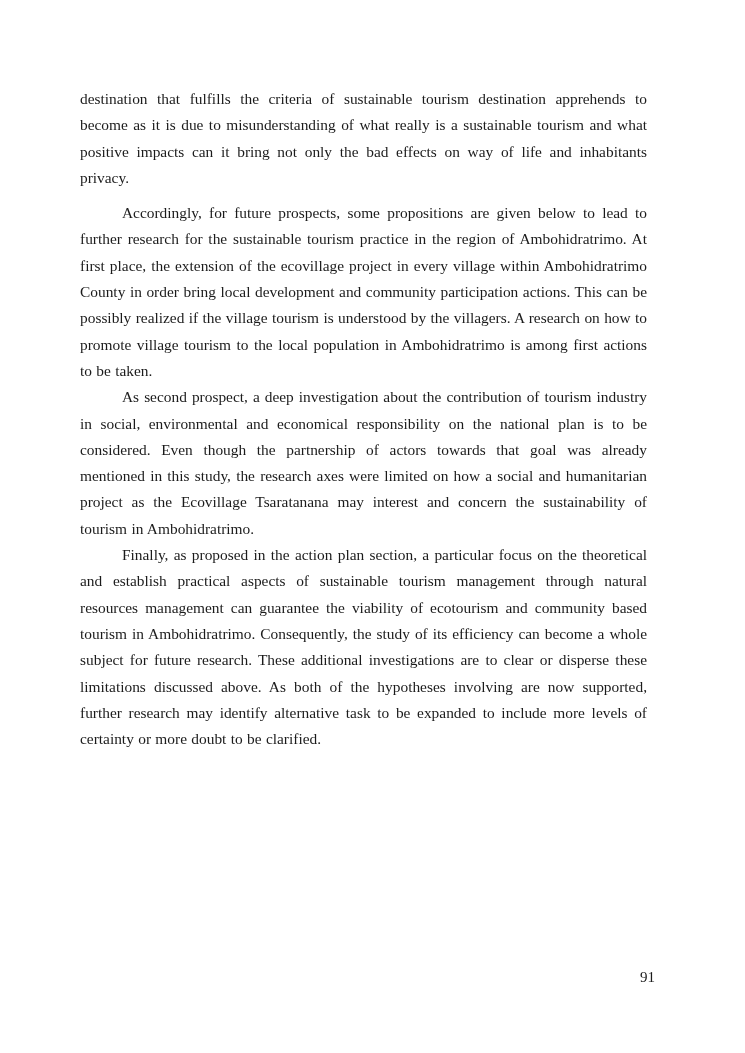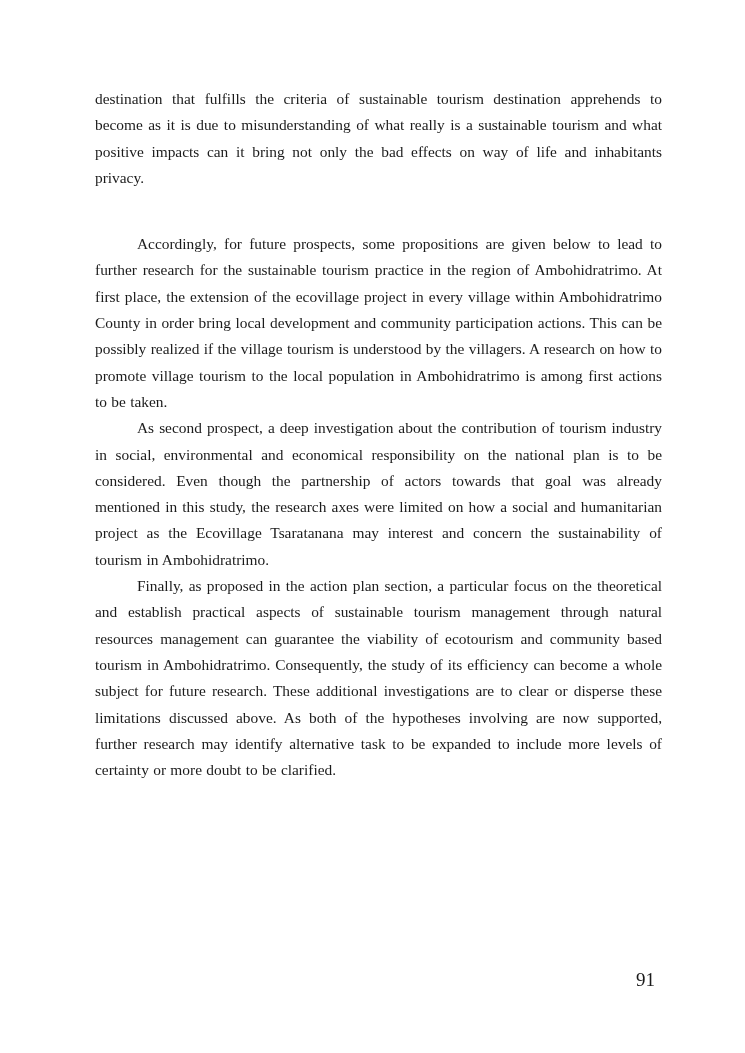--- a/index.html
+++ b/index.html
@@ -12,40 +12,40 @@
     width: 745px;
     height: 1053px;
     background: #ffffff;
     font-family: "Liberation Serif", "DejaVu Serif", serif;
     color: #1b1b1b;
     overflow: hidden;
   }
   .content {
     position: absolute;
     top: 86px;
-    left: 95px;
+    left: 80px;
     width: 567px;
   }
   .para {
     margin: 0;
     font-size: 15.4px;
     line-height: 26.3px;
     text-align: justify;
     word-spacing: 0.5px;
   }
   .para.indented {
     text-indent: 42px;
   }
-  .para.gap-large { margin-top: 40px; }
+  .para.gap-large { margin-top: 9px; }
   .para.gap-small { }
   .page-number {
     position: absolute;
     top: 969px;
     right: 90px;
-    font-size: 19px;
+    font-size: 15px;
     color: #1b1b1b;
   }
 </style>
 </head>
 <body>
 
 <div class="page">
   <div class="content">
     <p class="para">destination that fulfills the criteria of sustainable tourism destination apprehends to become as it is due to misunderstanding of what really is a sustainable tourism and what positive impacts can it bring not only the bad effects on way of life  and inhabitants privacy.</p>
     <p class="para indented gap-large">Accordingly, for future prospects, some propositions are given below to lead to further research for the sustainable tourism practice in the region of Ambohidratrimo. At first place, the extension of the ecovillage project in every village within Ambohidratrimo County in order bring local development and community participation actions. This can be possibly realized if the village tourism is understood by the villagers.  A research on how to promote village tourism to the local population in Ambohidratrimo is among first actions to be taken.</p>

